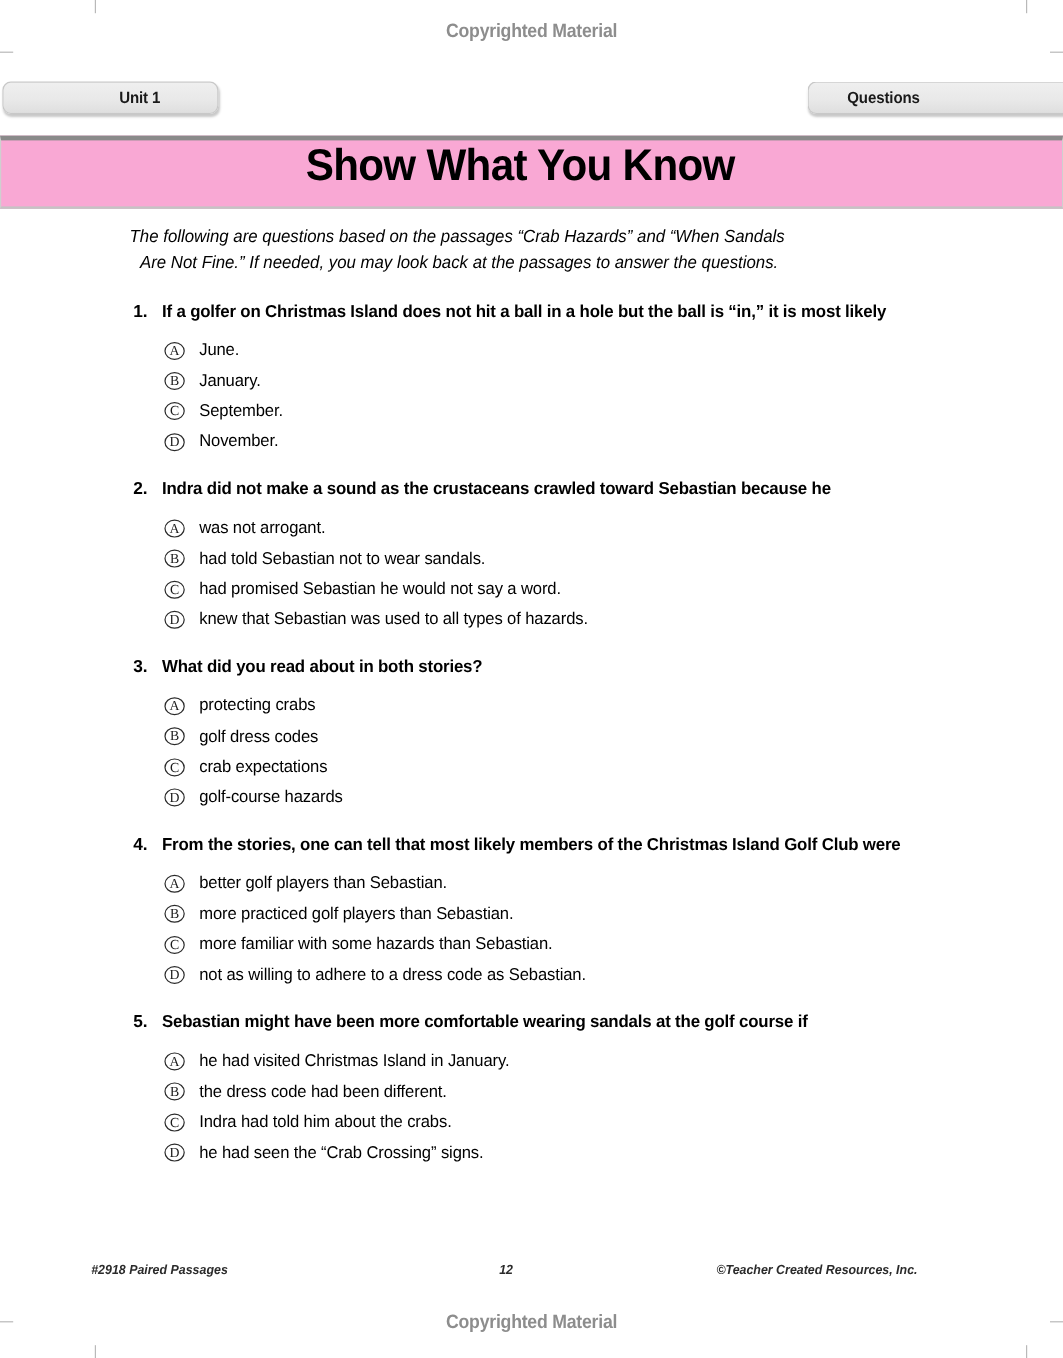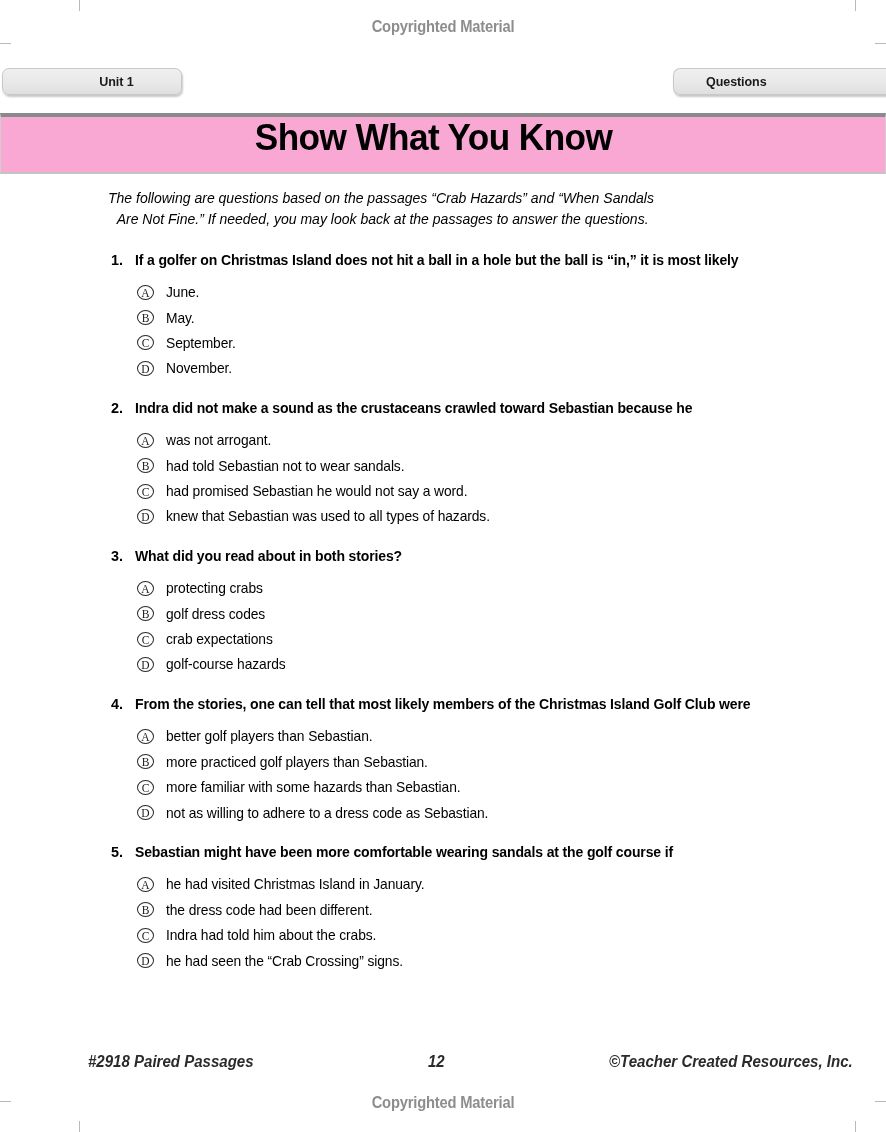--- a/index.html
+++ b/index.html
@@ -176,25 +176,25 @@
     line-height: 18px;
     letter-spacing: -0.1px;
     transform: scaleX(0.975);
     transform-origin: left center;
     white-space: nowrap;
   }
 
   
   #footer {
     position: absolute;
-    left: 88px;
+    left: 76px;
     top: 1053px;
     width: 700px;
     height: 16px;
-    font-size: 16px;
+    font-size: 11px;
     font-style: italic;
     font-weight: bold;
     color: #2b2b2b;
   }
   #footer > div { position: absolute; top: 0; white-space: nowrap; transform: scaleX(0.94); transform-origin: left center;}
   #footer-left { left: 0; }
   #footer-page { left: 340px; }
   #footer-right { left: 521px; }
 </style>
 </head>
@@ -233,21 +233,21 @@
         <div class="q-num">1.</div>
         <div class="q-text">If a golfer on Christmas Island does not hit a ball in a hole but the ball is “in,” it is most likely</div>
       </div>
       <div class="choices">
         <div class="choice">
           <div class="bubble">A</div>
           <div class="choice-text">June.</div>
         </div>
         <div class="choice">
           <div class="bubble">B</div>
-          <div class="choice-text">May.</div>
+          <div class="choice-text">January.</div>
         </div>
         <div class="choice">
           <div class="bubble">C</div>
           <div class="choice-text">September.</div>
         </div>
         <div class="choice">
           <div class="bubble">D</div>
           <div class="choice-text">November.</div>
         </div>
       </div>

